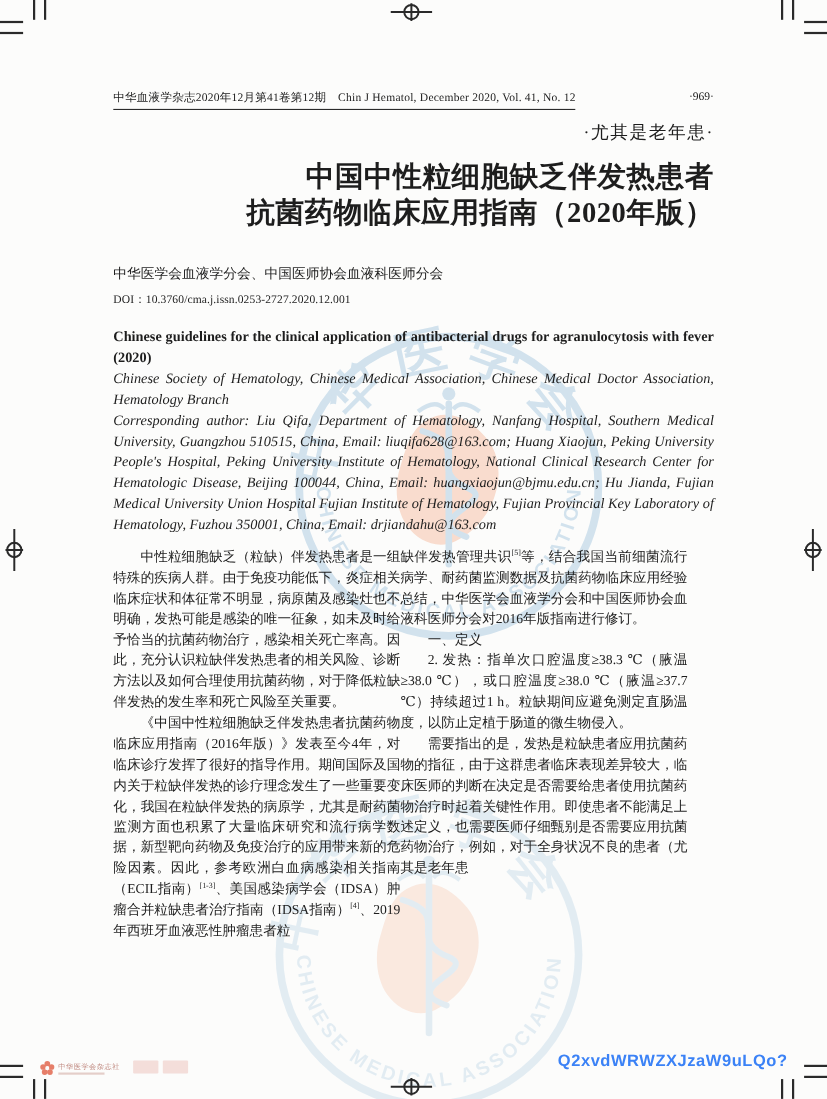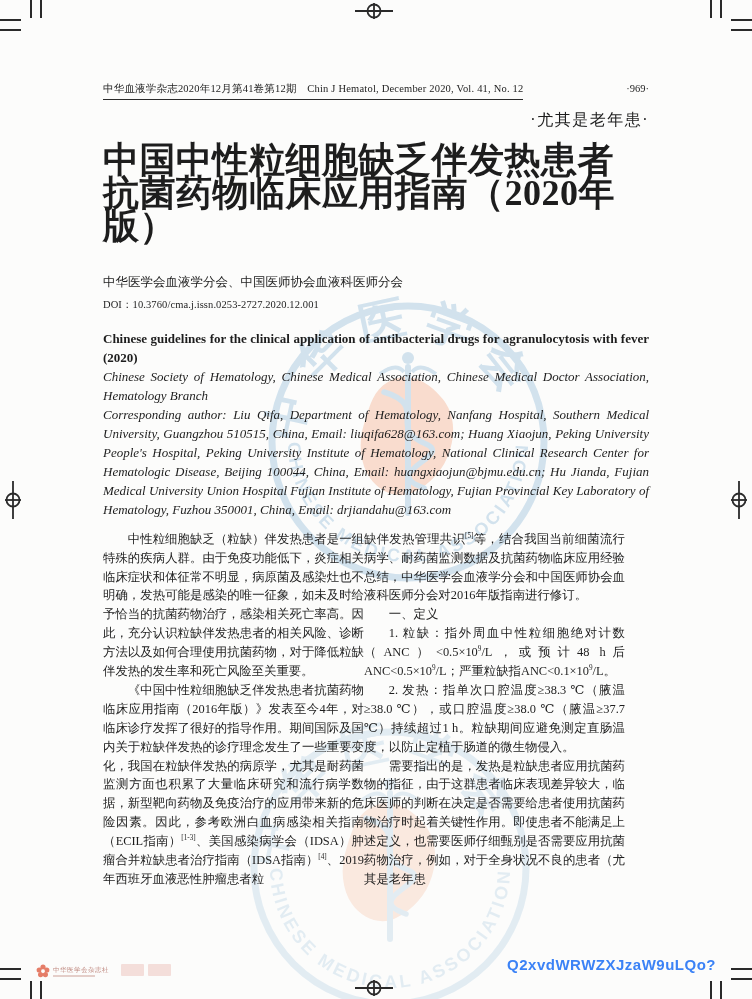--- a/index.html
+++ b/index.html
@@ -7,21 +7,21 @@
     width:752px;height:999px;position:relative;overflow:hidden;
     background:#fcfcfb;color:#1d1d1d;
     font-family:"Liberation Serif","DejaVu Serif",serif;
   }
   
   .content{position:absolute;left:103px;top:0;width:546px;padding-top:82px;z-index:2;}
   .header-row{display:flex;justify-content:space-between;align-items:flex-start;font-size:10.5px;text-align:right;}
   .journal-line{border-bottom:1.5px solid #2a2a2a;padding-bottom:3px;letter-spacing:.2px;}
   .folio{padding-top:1px;margin-left:16px;}
   .section-label{text-align:right;font-size:16px;margin-top:10px;letter-spacing:1.5px;}
-  .title-zh{font-size:36px;line-height:33px;font-weight:700;margin:13px 0 0 0;letter-spacing:.5px;}
+  .title-zh{font-size:26px;line-height:33px;font-weight:700;margin:13px 0 0 0;letter-spacing:.5px;text-align:right;}
   .affiliation{margin-top:30px;font-size:12.5px;line-height:19.7px;}
   .corr-zh{font-size:12.5px;line-height:19.7px;text-align:justify;}
   .doi{margin-top:5px;font-size:10.5px;letter-spacing:.1px;}
   .title-en{margin-top:17px;font-size:13px;font-weight:700;line-height:19px;text-align:justify;}
   .society-en,.corr-en{font-size:13px;font-style:italic;line-height:19px;text-align:justify;}
   .columns{display:flex;margin-top:11px;}
   .column{width:261px;font-size:12.4px;line-height:18.9px;text-align:justify;}
   .para{margin:0;}
   .para.indent{text-indent:2em;}
   sup{font-size:.58em;line-height:0;}
@@ -147,21 +147,20 @@
   <div class="corr-en">Corresponding author: Liu Qifa, Department of Hematology, Nanfang Hospital, Southern Medical University, Guangzhou 510515, China, Email: liuqifa628@163.com; Huang Xiaojun, Peking University People's Hospital, Peking University Institute of Hematology, National Clinical Research Center for Hematologic Disease, Beijing 100044, China, Email: huangxiaojun@bjmu.edu.cn; Hu Jianda, Fujian Medical University Union Hospital Fujian Institute of Hematology, Fujian Provincial Key Laboratory of Hematology, Fuzhou 350001, China, Email: drjiandahu@163.com</div>
 
   <div class="columns">
     <div class="column">
         <p class="para indent"><span>中性粒细胞缺乏（粒缺）伴发热患者是一组特殊的疾病人群。由于免疫功能低下，炎症相关临床症状和体征常不明显，病原菌及感染灶也不明确，发热可能是感染的唯一征象，如未及时给予恰当的抗菌药物治疗，感染相关死亡率高。因此，充分认识粒缺伴发热患者的相关风险、诊断方法以及如何合理使用抗菌药物，对于降低粒缺伴发热的发生率和死亡风险至关重要。</span></p>
         <p class="para indent"><span>《中国中性粒细胞缺乏伴发热患者抗菌药物临床应用指南（2016年版）》发表至今4年，对临床诊疗发挥了很好的指导作用。期间国际及国内关于粒缺伴发热的诊疗理念发生了一些重要变化，我国在粒缺伴发热的病原学，尤其是耐药菌监测方面也积累了大量临床研究和流行病学数据，新型靶向药物及免疫治疗的应用带来新的危险因素。因此，参考欧洲白血病感染相关指南（ECIL指南）</span><sup>[1-3]</sup><span>、美国感染病学会（IDSA）肿瘤合并粒缺患者治疗指南（IDSA指南）</span><sup>[4]</sup><span>、2019年西班牙血液恶性肿瘤患者粒</span></p>
       </div>
     <div class="column">
         <p class="para"><span>缺伴发热管理共识</span><sup>[5]</sup><span>等，结合我国当前细菌流行病学、耐药菌监测数据及抗菌药物临床应用经验总结，中华医学会血液学分会和中国医师协会血液科医师分会对2016年版指南进行修订。</span></p>
         <p class="para indent"><span>一、定义</span></p>
-        <p class="para indent"><span>1. 粒缺：指外周血中性粒细胞绝对计数（ANC）&lt;0.5×10</span><sup>9</sup><span>/L，或预计48 h后ANC&lt;0.5×10</span><sup>9</sup><span>/L；严重粒缺指ANC&lt;0.1×10</span><sup>9</sup><span>/L。</span></p>
         <p class="para indent"><span>2. 发热：指单次口腔温度≥38.3 ℃（腋温≥38.0 ℃），或口腔温度≥38.0 ℃（腋温≥37.7 ℃）持续超过1 h。粒缺期间应避免测定直肠温度，以防止定植于肠道的微生物侵入。</span></p>
         <p class="para indent"><span>需要指出的是，发热是粒缺患者应用抗菌药物的指征，由于这群患者临床表现差异较大，临床医师的判断在决定是否需要给患者使用抗菌药物治疗时起着关键性作用。即使患者不能满足上述定义，也需要医师仔细甄别是否需要应用抗菌药物治疗，例如，对于全身状况不良的患者（尤其是老年患</span></p>
       </div>
   </div>
 </div>
 
 <svg class="footer-item publisher-logo" width="14" height="14" viewBox="0 0 14 14">
   <g fill="#e2684f" opacity="0.85">
     <circle cx="7" cy="3.2" r="2.6"></circle>
     <circle cx="10.8" cy="6" r="2.6"></circle>

